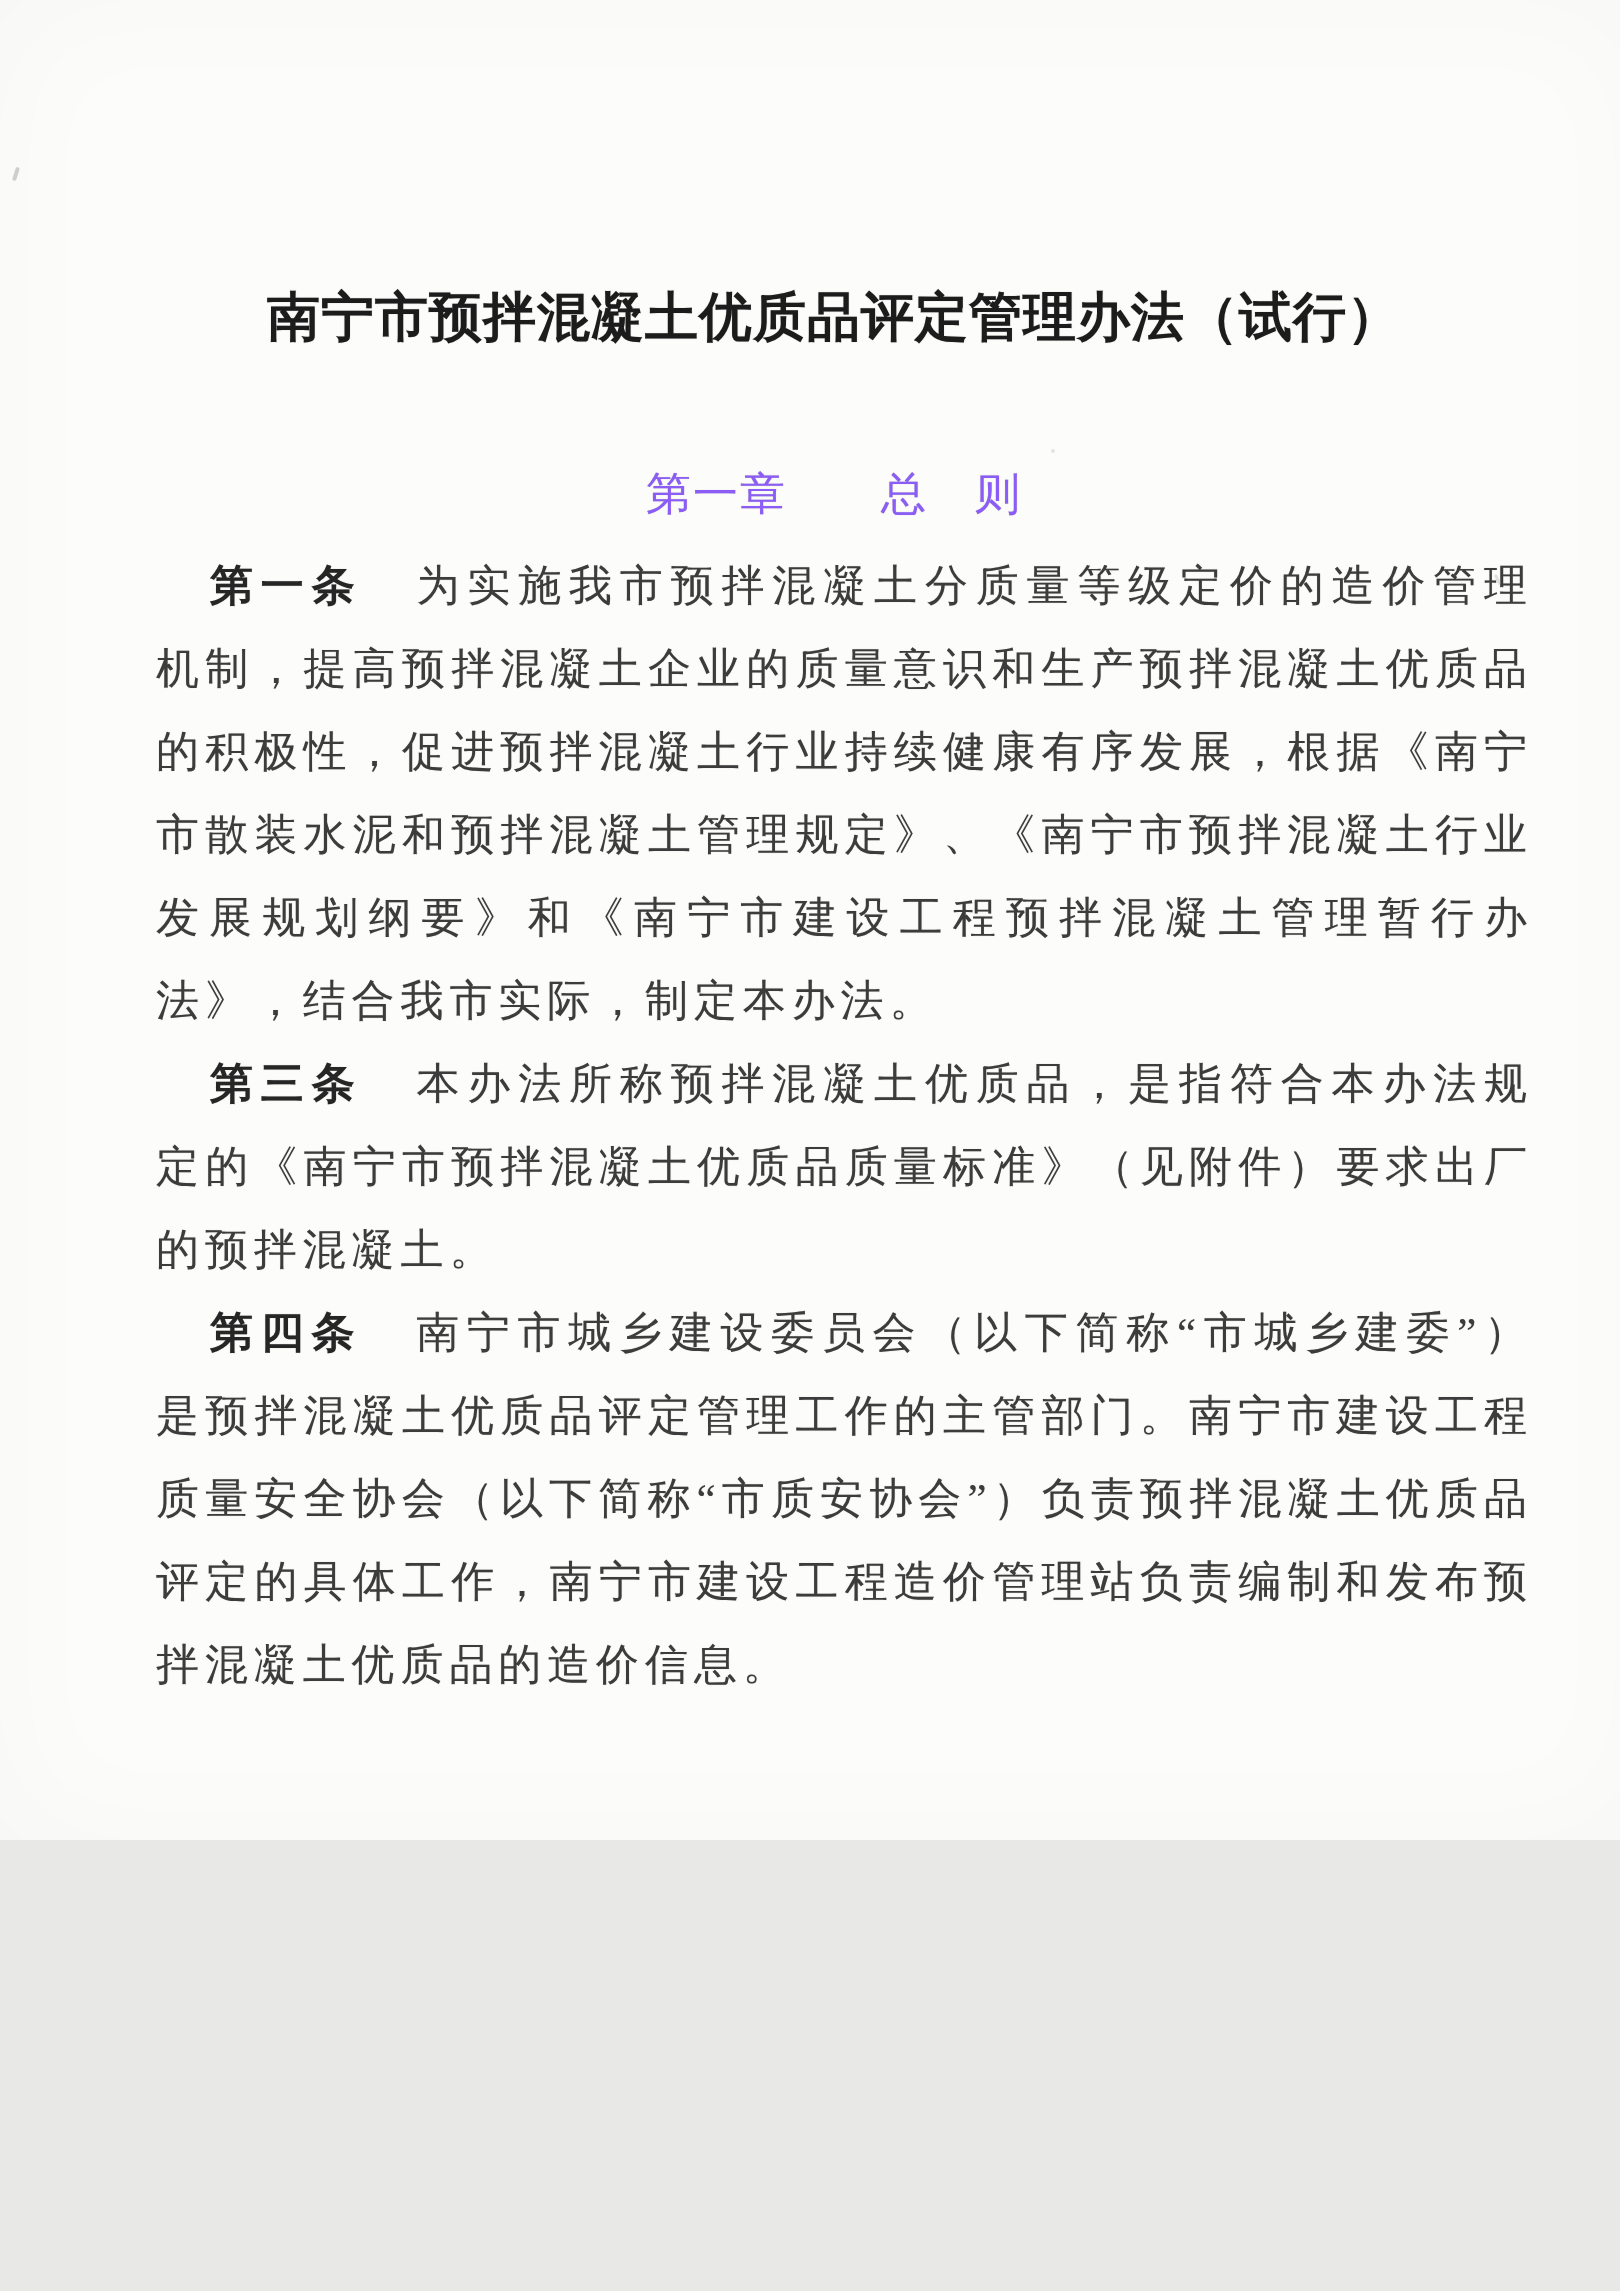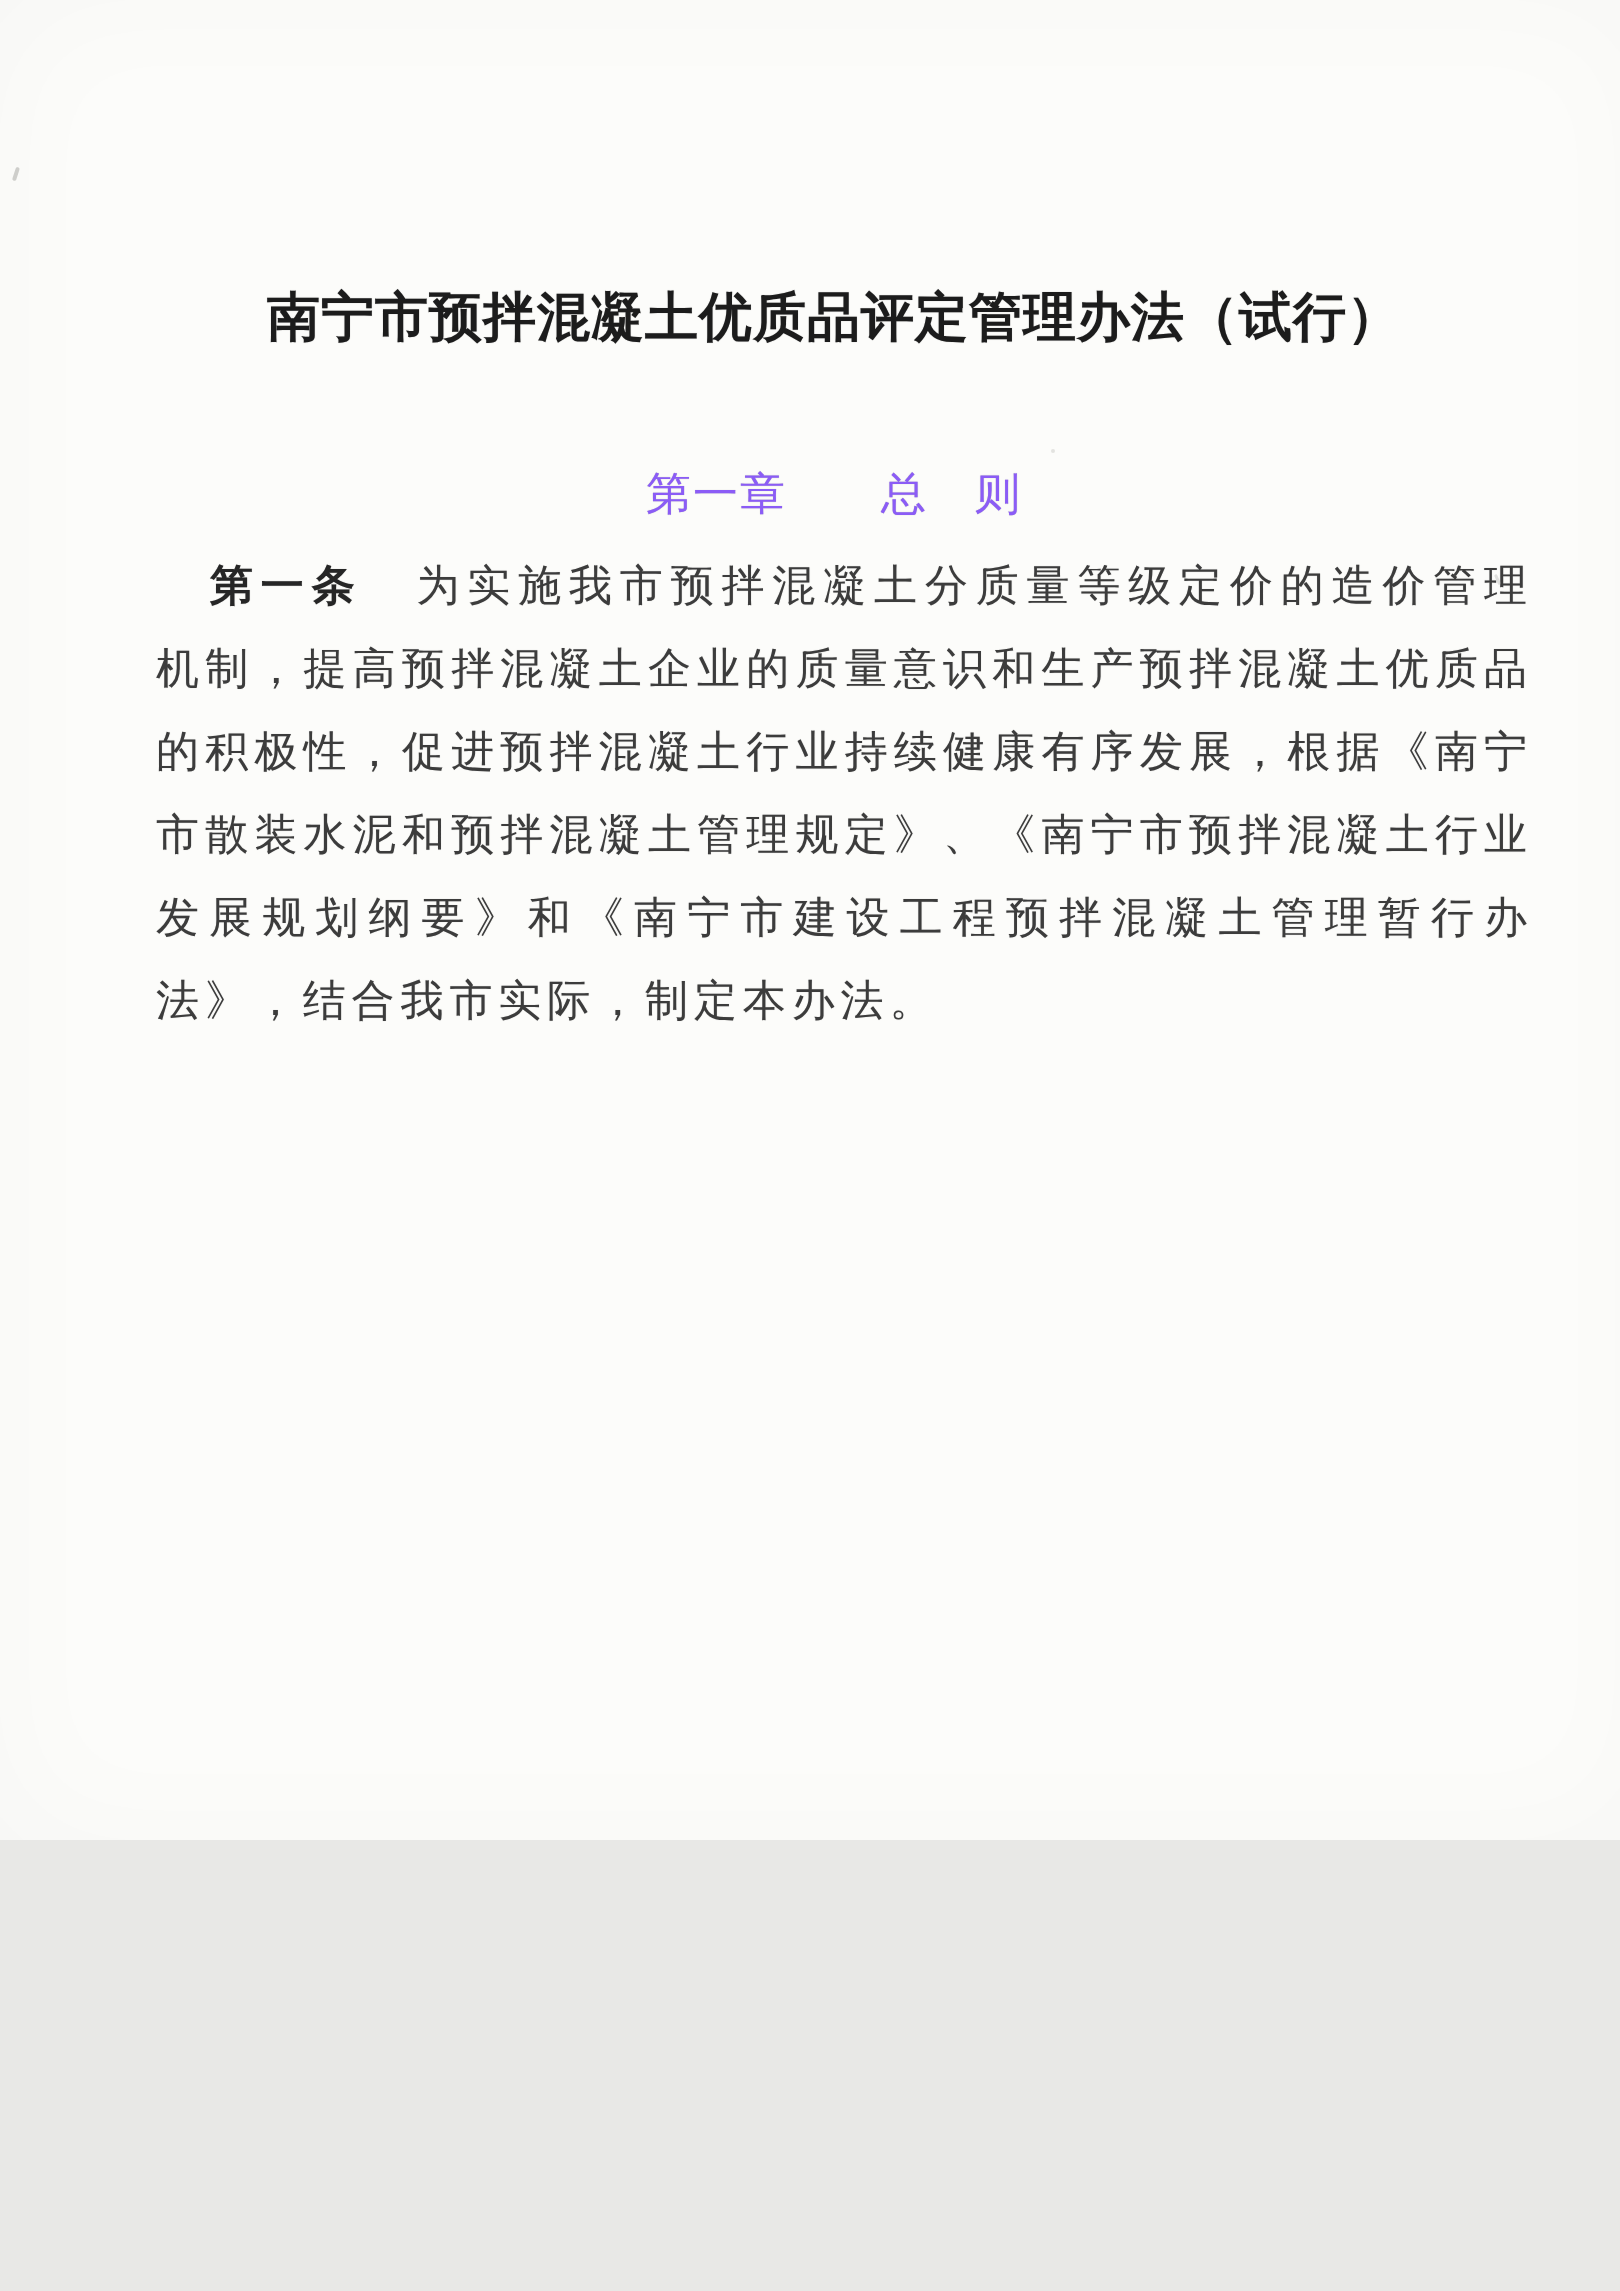--- a/index.html
+++ b/index.html
@@ -91,20 +91,22 @@
 
   <h1 class="doc-title">南宁市预拌混凝土优质品评定管理办法（试行）</h1>
 
   <div class="chapter-heading">第一章　　总　则</div>
 
   <div class="doc-body">
 
     <p class="article"><span class="article-label">第一条</span><span class="article-text">为实施我市预拌混凝土分质量等级定价的造价管理机制，提高预拌混凝土企业的质量意识和生产预拌混凝土优质品的积极性，促进预拌混凝土行业持续健康有序发展，根据《南宁市散装水泥和预拌混凝土管理规定》、《南宁市预拌混凝土行业发展规划纲要》和《南宁市建设工程预拌混凝土管理暂行办法》，结合我市实际，制定本办法。</span></p>
 
 
+    <p class="article"><span class="article-label">第三条</span><span class="article-text">本办法所称预拌混凝土优质品，是指符合本办法规定的《南宁市预拌混凝土优质品质量标准》（见附件）要求出厂的预拌混凝土。</span></p>
 
+    <p class="article"><span class="article-label">第四条</span><span class="article-text">南宁市城乡建设委员会（以下简称“市城乡建委”）是预拌混凝土优质品评定管理工作的主管部门。南宁市建设工程质量安全协会（以下简称“市质安协会”）负责预拌混凝土优质品评定的具体工作，南宁市建设工程造价管理站负责编制和发布预拌混凝土优质品的造价信息。</span></p>
 
   </div>
 
   <div class="page-number">2</div>
 
 </div>
 
 
 </body></html>

